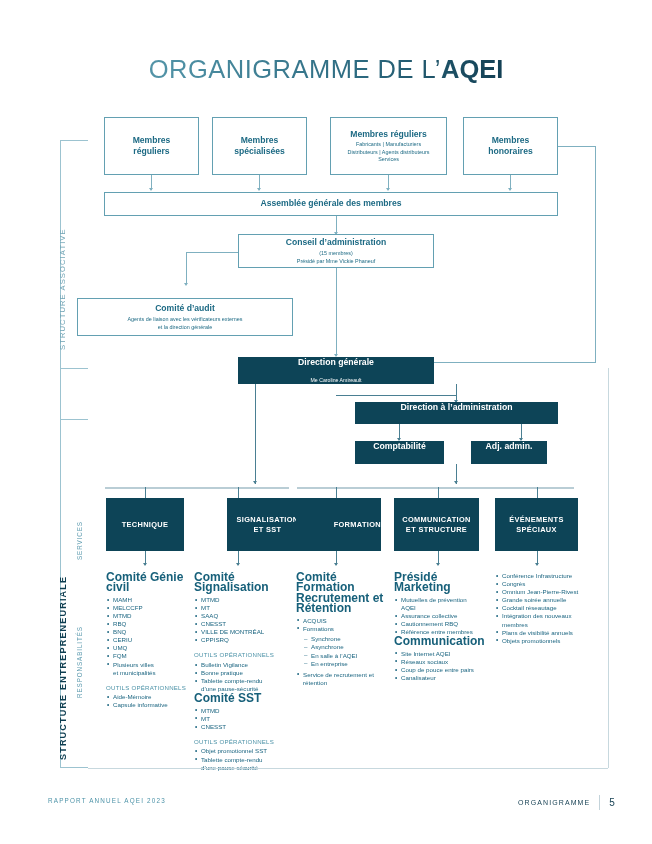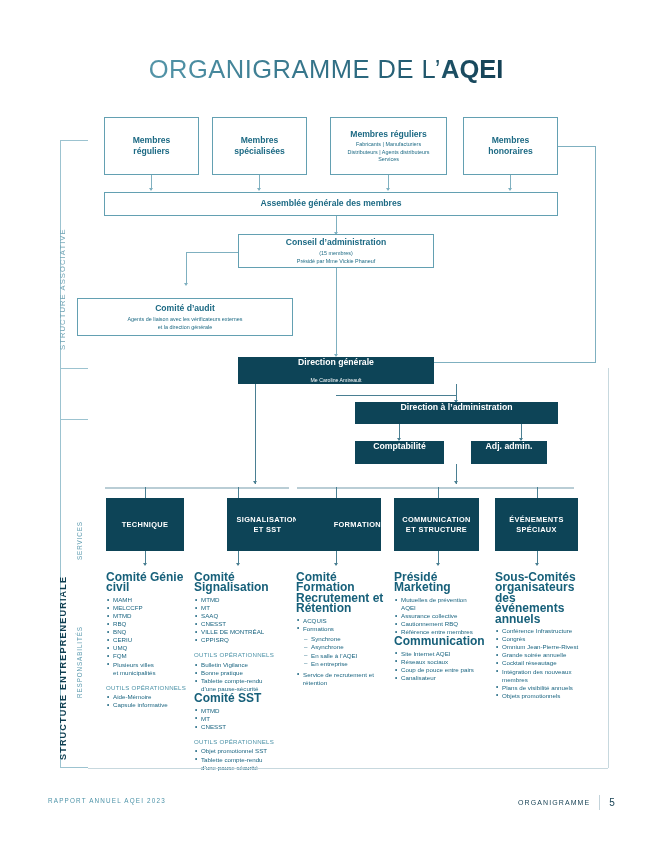--- a/index.html
+++ b/index.html
@@ -325,23 +325,20 @@
       </ul>
       <h4 style="white-space: pre-line;">Communication</h4>
       <ul>
         <li>Site Internet AQEI</li>
         <li>Réseaux sociaux</li>
         <li>Coup de pouce entre pairs</li>
         <li>Canalisateur</li>
       </ul>
     </div>
   <div class="col" id="col4" style="left:495px; top:572px; width:98px;">
-      <h4 style="white-space: pre-line;">Sous-Comités
-organisateurs des
-événements annuels</h4>
       <ul>
         <li>Conférence Infrastructure</li>
         <li>Congrès</li>
         <li>Omnium Jean-Pierre-Rivest</li>
         <li>Grande soirée annuelle</li>
         <li>Cocktail réseautage</li>
       </ul>
       <ul>
         <li>Intégration des nouveaux<span class="cont">membres</span></li>
       </ul>

